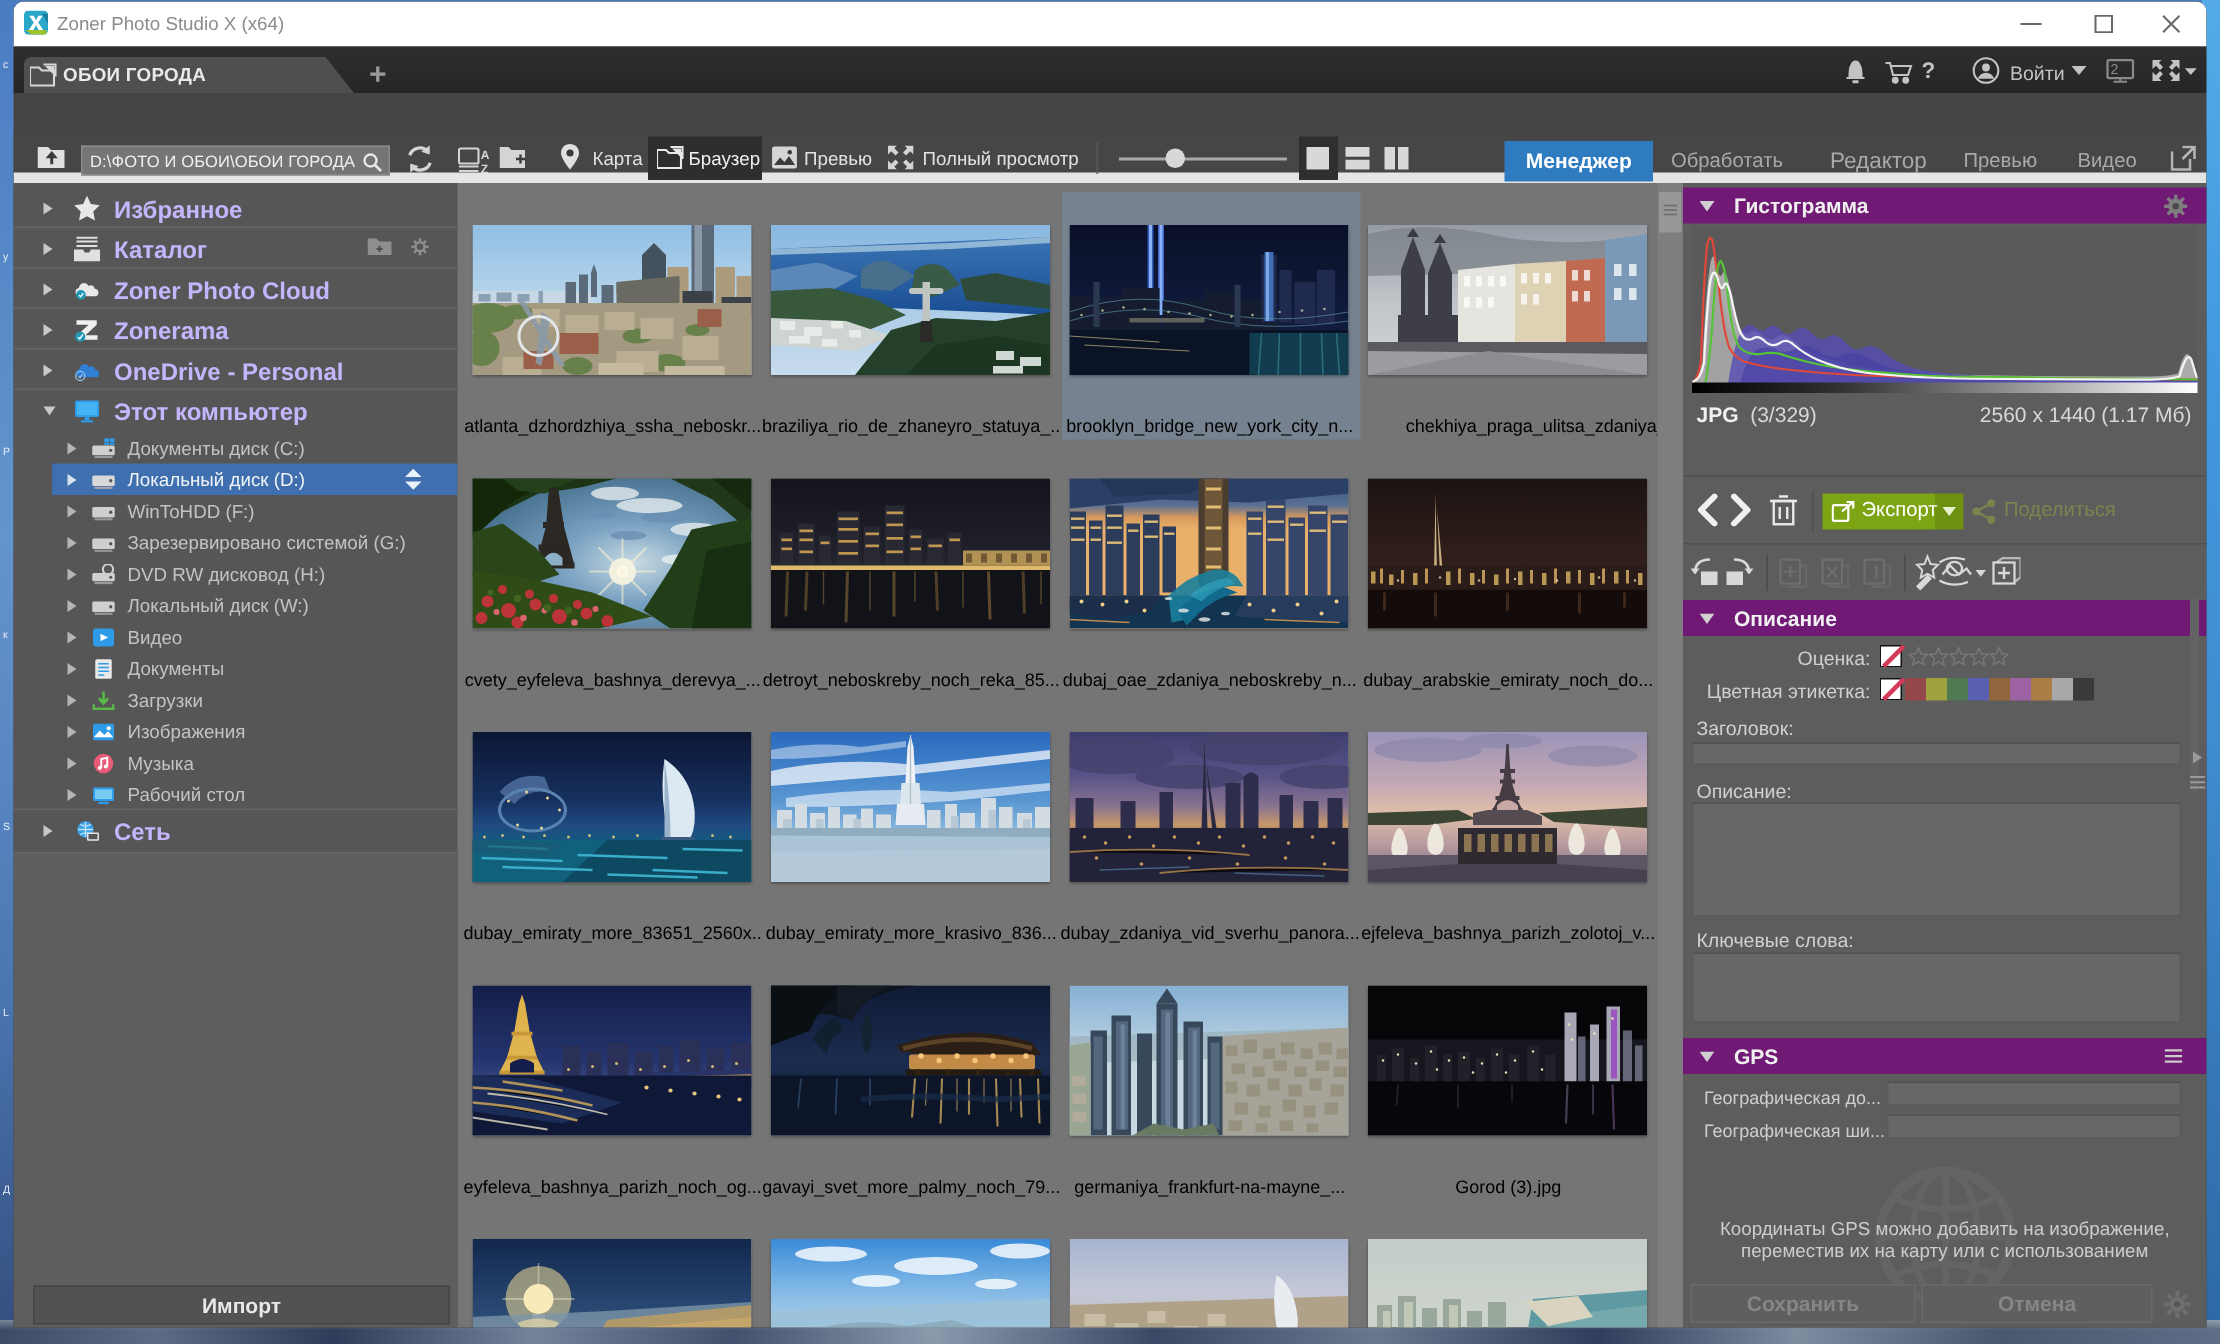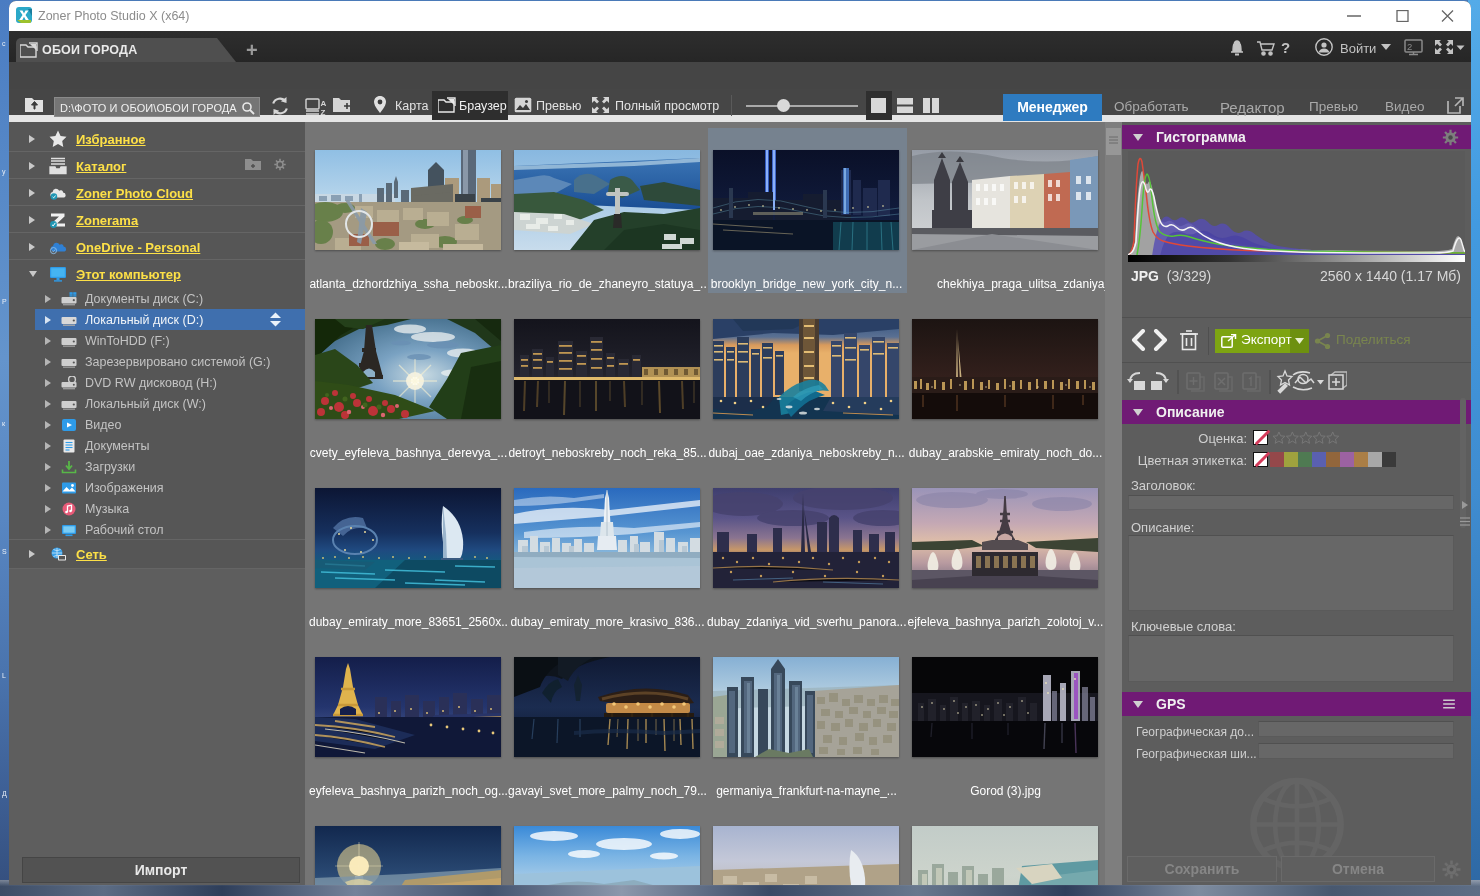--- a/index.html
+++ b/index.html
@@ -23,29 +23,29 @@
   #toolbar { left:0; top:88px; width:1462px; height:33px; background:#464646; border-bottom:7px solid #e5e5e5;text-decoration:underline; }
   #sidebar { left:0; top:121px; width:296px; height:763px; background:#5e5e5e; }
   #tree { left:0; top:0; width:296px; height:447px; background:#565656; }
   #grid { left:296px; top:121px; width:817px; height:763px; background:#757575; }
   #rpanel { left:1113px; top:121px; width:349px; height:763px; background:#5d5d5d; }
   .trow { position:absolute; left:0; width:296px; height:26px; }
   .trow.sep { border-bottom:1px solid rgba(255,255,255,0.09); }
   .exp { position:absolute; left:19px; top:8px; width:8px; height:10px; }
   .trow .exp[viewBox="0 0 10 8"] { width:10px; height:8px; top:9px; }
   .tico { position:absolute; left:40px; top:4px; width:18px; height:18px; }
-  .tlab { position:absolute; left:67px; top:6px; color:#fde047; font-size:13px; font-weight:bold;text-decoration:underline; }
+  .tlab { position:absolute; left:67px; top:6px; color:#c4b5fd; font-size:16px; font-weight:bold; }
   .crow { position:absolute; left:0; width:296px; height:21px; }
   .cexp { position:absolute; left:35px; top:6px; width:8px; height:10px; }
   .cico { position:absolute; left:52px; top:4px; width:16px; height:14px; }
   .clab { position:absolute; left:76px; top:4px; color:#c3c3c3; font-size:12.5px; }
   .selrow { background:linear-gradient(90deg,transparent 0, transparent 26px, #3f6fae 26px); }
   .cell { position:absolute; width:186px; height:100px; box-shadow:0 1px 2px rgba(0,0,0,0.35); }
   .cell svg { display:block; }
-  .fname { position:absolute; width:199px; text-align:center; color:#ffffff; font-size:12px; white-space:nowrap; overflow:hidden; }
+  .fname { position:absolute; width:199px; text-align:center; color:#000000; font-size:12px; white-space:nowrap; overflow:hidden; }
   .phead { position:absolute; left:0; width:349px; height:24px; background:#701a75; }
   .ptri { position:absolute; left:11px; top:9px; width:10px; height:7px; }
   .plab { position:absolute; left:34px; top:4px; color:#f0f0f0; font-size:14px; font-weight:bold; }
   .rlab { color:#cfcfcf; font-size:13px; white-space:nowrap; }
   .nolabel { width:15px; height:15px; background:#ffffff; border:1.5px solid #111; }
   .nolabel::after { content:""; position:absolute; left:-1px; top:5px; width:19px; height:3px; background:#d43a5a; transform:rotate(-45deg); }
   .rinput { background:#676767; border:1px solid #5a5a5a; border-top-color:#505050; }
 </style></head>
 <body>
 <div id="desk-left" class="abs">
@@ -1716,20 +1716,21 @@
     </div>
     <div class="abs rlab" style="left:14px;top:603px;font-size:12px;">Географическая до...</div>
     <div class="rinput abs" style="left:136px;top:599px;width:196px;height:16px;"></div>
     <div class="abs rlab" style="left:14px;top:625px;font-size:12px;">Географическая ши...</div>
     <div class="rinput abs" style="left:136px;top:621px;width:196px;height:16px;"></div>
     <svg class="abs" style="left:125px;top:655px" width="100" height="96" viewBox="0 0 110 105" opacity="0.16">
       <circle cx="55" cy="52" r="48" fill="none" stroke="#8a8a8a" stroke-width="7"></circle>
       <path d="M7 52 L103 52 M55 4 L55 100 M15 22 Q55 42 95 22 M15 82 Q55 62 95 82" fill="none" stroke="#8a8a8a" stroke-width="5"></path>
       <ellipse cx="55" cy="52" rx="24" ry="48" fill="none" stroke="#8a8a8a" stroke-width="5"></ellipse>
     </svg>
+    <div class="abs" style="left:0;top:690px;width:349px;text-align:center;color:#cdcdcd;font-size:12.5px;line-height:14.5px;">Координаты GPS можно добавить на изображение,<br>переместив их на карту или с использованием</div>
     <div class="abs" style="left:5px;top:734px;width:150px;height:26px;background:#5f5f5f;border:1px solid #6a6a6a;color:#868686;font-size:14px;font-weight:bold;text-align:center;padding-top:4px;">Сохранить</div>
     <div class="abs" style="left:159px;top:734px;width:154px;height:26px;background:#5f5f5f;border:1px solid #6a6a6a;color:#868686;font-size:14px;font-weight:bold;text-align:center;padding-top:4px;">Отмена</div>
     <svg class="abs" style="left:320px;top:738px" width="19" height="19" viewBox="0 0 19 19">
         <g fill="#6e6e6e">
           <circle cx="9.5" cy="9.5" r="5.2"></circle>
           <g stroke="#6e6e6e" stroke-width="2.6">
             <line x1="9.5" y1="0.5" x2="9.5" y2="4"></line>
             <line x1="9.5" y1="15" x2="9.5" y2="18.5"></line>
             <line x1="0.5" y1="9.5" x2="4" y2="9.5"></line>
             <line x1="15" y1="9.5" x2="18.5" y2="9.5"></line>

